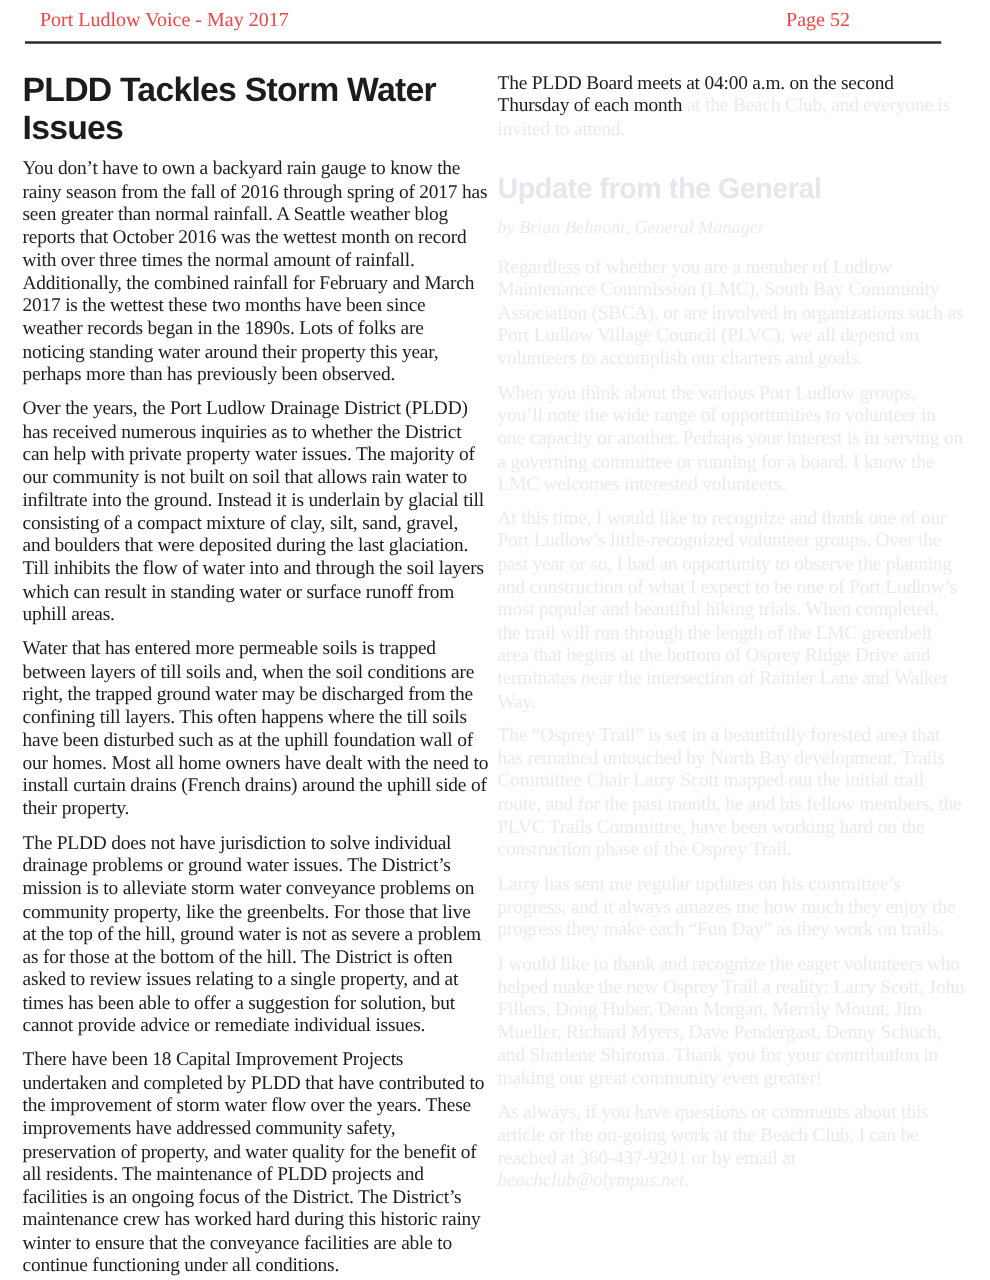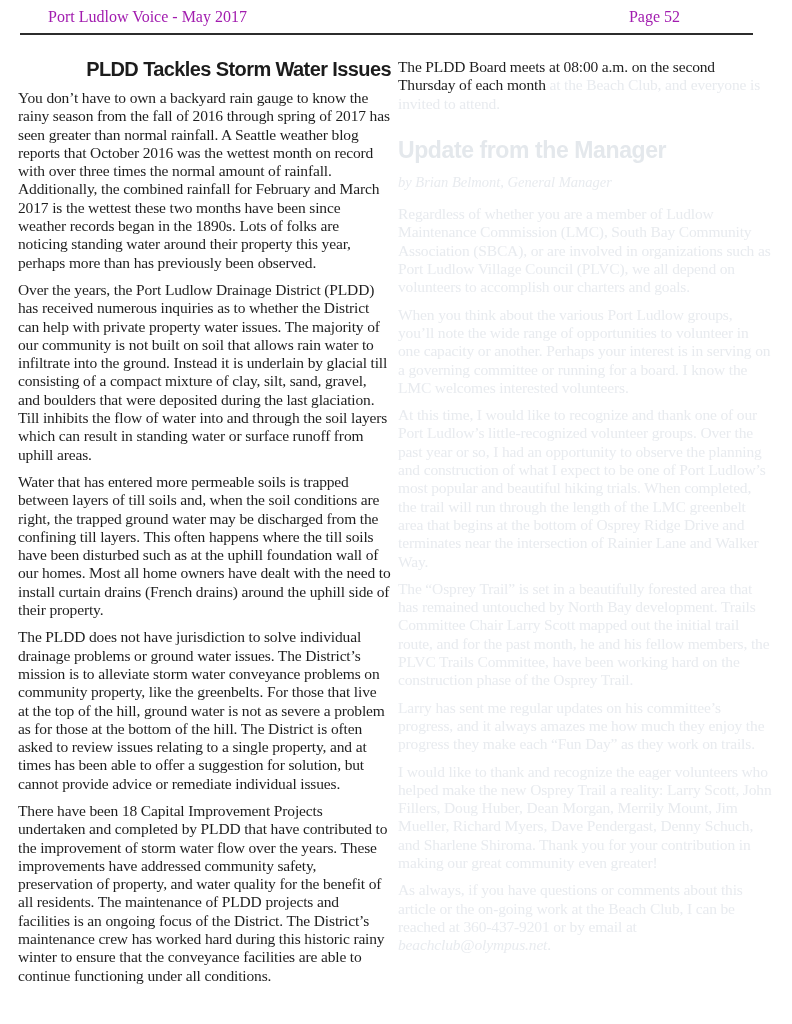--- a/index.html
+++ b/index.html
@@ -10,45 +10,44 @@
   body {
     width: 792px;
     height: 1024px;
     overflow: hidden;
     font-family: "Liberation Serif", serif;
     color: #1e1e1e;
   }
   .page-header {
     display: flex;
     justify-content: space-between;
-    padding: 8px 112px 0 48px;
+    padding: 8px 112px 0 32px;
     font-size: 16px;
-    color: #a21caf;
+    color: #ef4444;
   }
   .header-rule {
     height: 2px;
     background: #2c2c2c;
     margin: 7px 39px 0 20px;
   }
   .columns {
     display: flex;
     gap: 7px;
     padding: 23px 0 0 18px;
   }
   .col-left  { flex: 0 0 373px; width: 373px; }
   .col-right { flex: 0 0 374px; width: 374px; }
   .article-title {
     font-family: "Liberation Sans", sans-serif;
     font-weight: 700;
-    font-size: 20px;
+    font-size: 27px;
     letter-spacing: -0.6px;
     color: #1c1c1c;
     margin: 0 0 9px 0;
     line-height: 1.1;
-    text-align: right;
   }
   p.body {
     font-size: 15.5px;
     line-height: 18.3px;
     letter-spacing: -0.15px;
     margin: 0 0 9px 0;
   }
   .ghost { color: #e8ebef; }
   .dark-seg { color: #1e1e1e; }
   .ghost-title {
@@ -85,23 +84,23 @@
     <section class="col-left">
       <h1 class="article-title">PLDD Tackles Storm Water Issues</h1>
       <p class="body">You don’t have to own a backyard rain gauge to know the rainy season from the fall of 2016 through spring of 2017 has seen greater than normal rainfall.  A Seattle weather blog reports that October 2016 was the wettest month on record with over three times the normal amount of rainfall. Additionally, the combined rainfall for February and March 2017 is the wettest these two months have been since weather records began in the 1890s.  Lots of folks are noticing standing water around their property this year, perhaps more than has previously been observed.</p>
       <p class="body">Over the years, the Port Ludlow Drainage District (PLDD) has received numerous inquiries as to whether the District can help with private property water issues. The majority of our community is not built on soil that allows rain water to infiltrate into the ground. Instead it is underlain by glacial till consisting of a compact mixture of clay, silt, sand, gravel, and boulders that were deposited during the last glaciation.  Till inhibits the flow of water into and through the soil layers which can result in standing water or surface runoff from uphill areas.</p>
       <p class="body">Water that has entered more permeable soils is trapped between layers of till soils and, when the soil conditions are right, the trapped ground water may be discharged from the confining till layers. This often happens where the till soils have been disturbed such as at the uphill foundation wall of our homes. Most all home owners have dealt with the need to install curtain drains (French drains) around the uphill side of their property.</p>
       <p class="body">The PLDD does not have jurisdiction to solve individual drainage problems or ground water issues. The District’s mission is to alleviate storm water conveyance problems on community property, like the greenbelts. For those that live at the top of the hill, ground water is not as severe a problem as for those at the bottom of the hill. The District is often asked to review issues relating to a single property, and at times has been able to offer a suggestion for solution, but cannot provide advice or remediate individual issues.</p>
       <p class="body">There have been 18 Capital Improvement Projects undertaken and completed by PLDD that have contributed to the improvement of storm water flow over the years. These improvements have addressed community safety, preservation of property, and water quality for the benefit of all residents. The maintenance of PLDD projects and facilities is an ongoing focus of the District. The District’s maintenance crew has worked hard during this historic rainy winter to ensure that the conveyance facilities are able to continue functioning under all conditions.</p>
     </section>
 
     <section class="col-right">
-      <p class="body ghost"><span class="dark-seg">The PLDD Board meets at 08:00 a.m. on the second Thursday of each month</span><span> at the Beach Club, and everyone is invited to attend.</span></p>
+      <p class="body ghost"><span class="dark-seg">The PLDD Board meets at 04:00 a.m. on the second Thursday of each month</span><span> at the Beach Club, and everyone is invited to attend.</span></p>
 
-      <h2 class="ghost-title">Update from the Manager</h2>
+      <h2 class="ghost-title">Update from the General</h2>
       <p class="byline ghost">by Brian Belmont, General Manager</p>
 
       <p class="body ghost">Regardless of whether you are a member of Ludlow Maintenance Commission (LMC), South Bay Community Association (SBCA), or are involved in organizations such as Port Ludlow Village Council (PLVC), we all depend on volunteers to accomplish our charters and goals.</p>
       <p class="body ghost">When you think about the various Port Ludlow groups, you’ll note the wide range of opportunities to volunteer in one capacity or another. Perhaps your interest is in serving on a governing committee or running for a board. I know the LMC welcomes interested volunteers.</p>
       <p class="body ghost">At this time, I would like to recognize and thank one of our Port Ludlow’s little-recognized volunteer groups. Over the past year or so, I had an opportunity to observe the planning and construction of what I expect to be one of Port Ludlow’s most popular and beautiful hiking trials. When completed, the trail will run through the length of the LMC greenbelt area that begins at the bottom of Osprey Ridge Drive and terminates near the intersection of Rainier Lane and Walker Way.</p>
       <p class="body ghost">The “Osprey Trail” is set in a beautifully forested area that has remained untouched by North Bay development. Trails Committee Chair Larry Scott mapped out the initial trail route, and for the past month, he and his fellow members, the PLVC Trails Committee, have been working hard on the construction phase of the Osprey Trail.</p>
       <p class="body ghost">Larry has sent me regular updates on his committee’s progress, and it always amazes me how much they enjoy the progress they make each “Fun Day” as they work on trails.</p>
       <p class="body ghost">I would like to thank and recognize the eager volunteers who helped make the new Osprey Trail a reality: Larry Scott, John Fillers, Doug Huber, Dean Morgan, Merrily Mount, Jim Mueller, Richard Myers, Dave Pendergast, Denny Schuch, and Sharlene Shiroma. Thank you for your contribution in making our great community even greater!</p>
 
       <p class="body ghost"><span>As always, if you have questions or comments about this article or the on-going work at the Beach Club, I can be reached at 360-437-9201 or by email at </span><span class="email-italic">beachclub@olympus.net</span><span>.</span></p>

